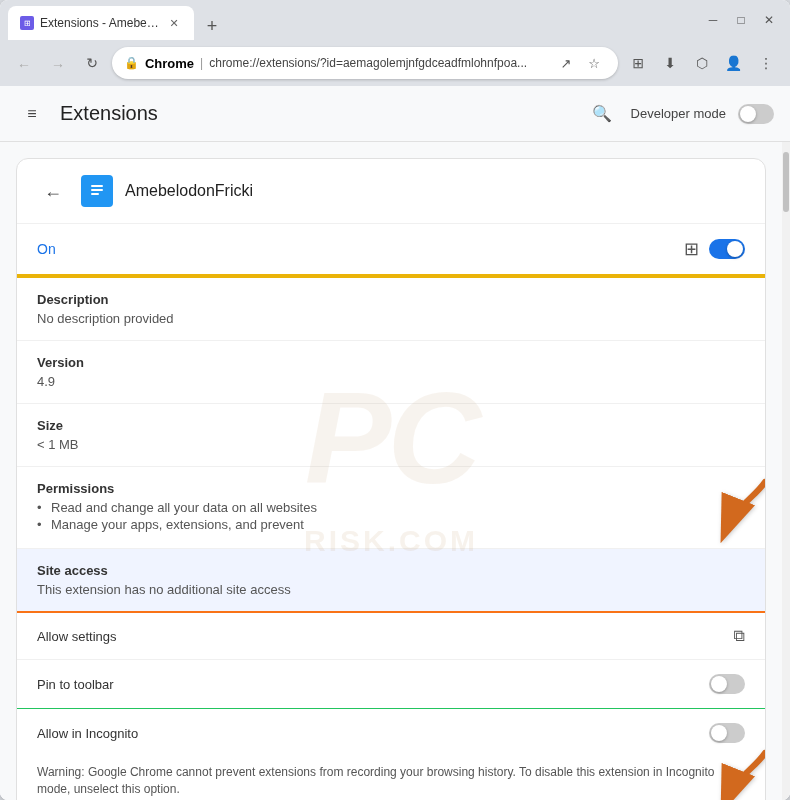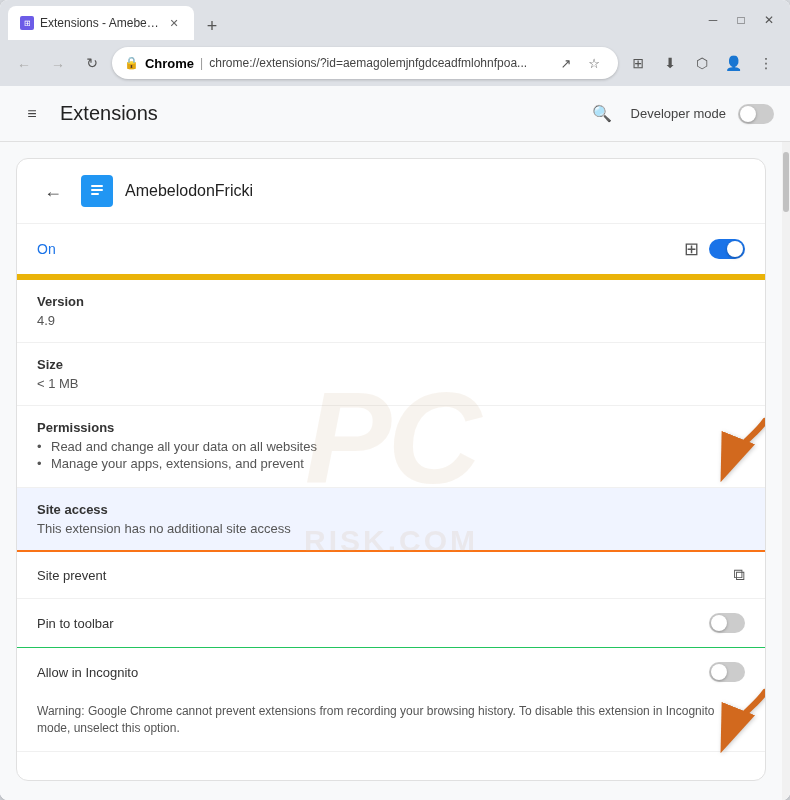--- a/index.html
+++ b/index.html
@@ -306,21 +306,21 @@
       color: #222;
       flex: 1;
     }
 
     
     .status-row {
       display: flex;
       align-items: center;
       justify-content: space-between;
       padding: 14px 20px;
-      border-bottom: 6px solid #eab308;
+      border-bottom: 4px solid #eab308;
     }
     .status-on {
       font-size: 14px;
       color: #1a73e8;
       font-weight: 500;
     }
     .status-right {
       display: flex;
       align-items: center;
       gap: 10px;
@@ -555,20 +555,24 @@
             <div class="status-row">
               <span class="status-on">On</span>
               <div class="status-right">
                 <span class="grid-icon">⊞</span>
                 <div class="toggle-blue">
                   <div class="toggle-thumb"></div>
                 </div>
               </div>
             </div>
 
+            <div class="detail-section">
+              <div class="detail-label">Description</div>
+              <div class="detail-value">No description provided</div>
+            </div>
 
             <div class="detail-section">
               <div class="detail-label">Version</div>
               <div class="detail-value">4.9</div>
             </div>
 
             <div class="detail-section">
               <div class="detail-label">Size</div>
               <div class="detail-value">&lt; 1 MB</div>
             </div>
@@ -591,21 +595,21 @@
                 </svg>
               </div>
             </div>
 
             <div class="site-access-section">
               <div class="detail-label">Site access</div>
               <div class="detail-value">This extension has no additional site access</div>
             </div>
 
             <div class="action-row">
-              <span class="action-label">Site prevent</span>
+              <span class="action-label">Allow settings</span>
               <span class="external-link-icon">⧉</span>
             </div>
 
             <div class="toggle-row">
               <span class="action-label">Pin to toolbar</span>
               <div class="toggle-off">
                 <div class="toggle-thumb"></div>
               </div>
             </div>
 

